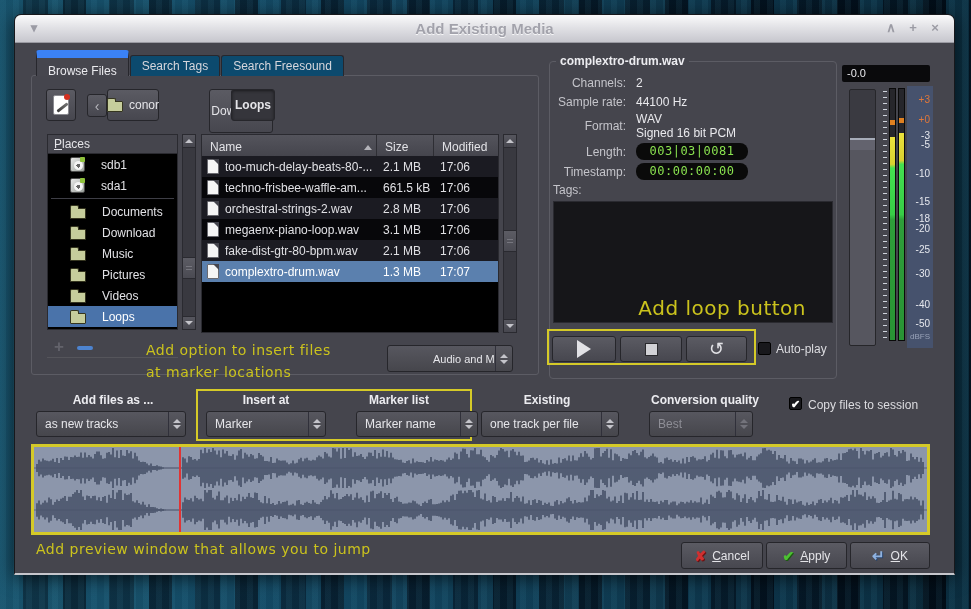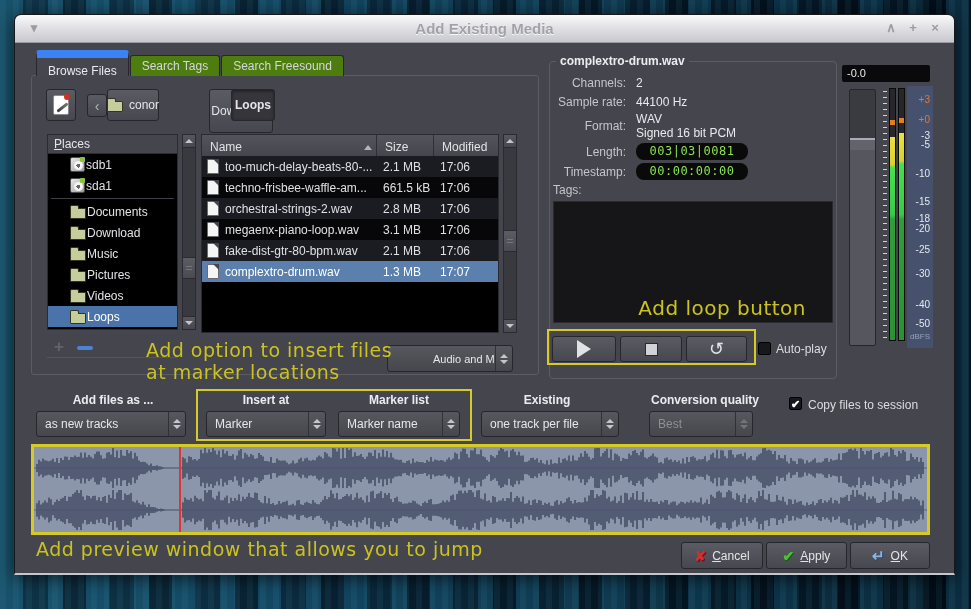--- a/index.html
+++ b/index.html
@@ -29,21 +29,21 @@
     font-weight:bold; font-size:15px; color:#a2a2ab; text-shadow:0 1px 0 rgba(255,255,255,0.8);
   }
   .tb-btn { position:absolute; top:5px; font-size:13px; font-weight:bold; color:#9b9ba4; width:18px; text-align:center; cursor:default; }
   .tb-menu { left:10px; }
   .tb-shade { right:54px; }
   .tb-max { right:32px; }
   .tb-close { right:10px; }
   
   .tabbar { position:absolute; left:21px; top:35px; height:26px; display:flex; align-items:flex-end; gap:1px; z-index:3; }
   .tab {
-    background:#4d7c0f; border:1px solid #27272d; border-bottom:none; border-radius:3px 3px 0 0;
+    background:#0c4a6e; border:1px solid #27272d; border-bottom:none; border-radius:3px 3px 0 0;
     color:#d6d6dc; font-size:12px; padding:3px 11px 4px; height:21px;
   }
   .tab.active {
     background:#46464e; height:26px; padding-top:6px; border-top:8px solid #3b82f6; color:#eaeaee;
   }
   
   .left-frame { position:absolute; left:16px; top:60px; width:508px; height:300px; border:1px solid #5c5c64; border-radius:3px; }
   .group-frame { position:absolute; left:534px; top:46px; width:288px; height:318px; border:1px solid #5c5c64; border-radius:4px; }
   .group-title { position:absolute; left:541px; top:39px; background:#45454d; padding:0 4px; font-size:12px; font-weight:bold; color:#ececf0; z-index:2; }
   
@@ -70,21 +70,21 @@
   .icon-drive::after { content:""; position:absolute; right:-1px; top:-1px; width:5px; height:5px; background:#8fc23c; border-radius:1px; }
   .icon-file { width:12px; height:15px; background:#f5f5f5; border:1px solid #6a6a70; border-radius:1px; position:relative; flex:none; }
   .icon-file::before { content:""; position:absolute; right:-1px; top:-1px; border:3px solid #45454d; border-left-color:transparent; border-bottom-color:transparent; }
   .icon-page-edit { width:16px; height:20px; background:#fff; border:1px solid #8a8a90; border-radius:2px; position:relative; }
   .icon-page-edit::before { content:""; position:absolute; left:2px; top:10px; width:13px; height:3px; background:linear-gradient(90deg,#3a3a3a,#777); transform:rotate(-38deg); border-radius:1px; }
   .icon-page-edit::after { content:""; position:absolute; right:-2px; top:-2px; width:6px; height:6px; background:#d43020; border-radius:50%; }
   .sort-up { width:0; height:0; border-left:4px solid transparent; border-right:4px solid transparent; border-bottom:5px solid #b4b4ba; }
   
   .places-box { position:absolute; left:32px; top:119px; width:131px; height:196px; border:1px solid #2a2a30; background:#000; }
   .places-head { height:19px; background:#45454d; border-bottom:1px solid #2a2a30; font-size:12px; color:#e4e4e8; padding:2px 0 0 6px; }
-  .pl-item { height:21px; display:flex; align-items:center; gap:1px; padding-left:22px; font-size:12px; color:#e2e2e6; }
+  .pl-item { height:21px; display:flex; align-items:center; gap:16px; padding-left:22px; font-size:12px; color:#e2e2e6; }
   .pl-item.selected { background:#4a73aa; color:#fff; }
   .pl-sep { border-top:1px solid #3e3e46; margin:2px 3px; }
   .sb { position:absolute; width:14px; background:#393940; border:1px solid #2a2a30; }
   .sb-btn { height:13px; background:linear-gradient(#56565e,#47474f); display:flex; align-items:center; justify-content:center; }
   .sb-btn.top { border-bottom:1px solid #2a2a30; }
   .sb-btn.bot { position:absolute; bottom:0; left:0; right:0; border-top:1px solid #2a2a30; }
   .sb-handle { position:absolute; left:0; right:0; height:22px; background:linear-gradient(#5c5c64,#4a4a52); border:1px solid #2a2a30; border-left:none; border-right:none; }
   .sb-handle::before { content:""; position:absolute; left:3px; right:3px; top:8px; height:6px; background:repeating-linear-gradient(#76767e 0 1px, transparent 1px 3px); }
   
   .ftable { position:absolute; left:186px; top:119px; width:298px; height:199px; border:1px solid #2a2a30; background:#000; }
@@ -124,21 +124,21 @@
   .mscale { position:absolute; left:892px; top:71px; width:26px; height:262px; background:#46526d; }
   .mscale span { position:absolute; right:3px; transform:translateY(-50%); font-size:10px; color:#e6e8ee; }
   .mscale span.hot { color:#e0773a; }
   .mscale span.unit { font-size:8px; color:#98a2b8; }
   
   .opt-label { position:absolute; font-size:12px; font-weight:bold; color:#ececf0; white-space:nowrap; transform:translateX(-50%); }
   
   .wave-wrap { position:absolute; left:16px; top:429px; width:899px; height:91px; border:3px solid #d5ca28; background:#8c96ab; }
   .playhead { position:absolute; top:0; bottom:0; width:2px; background:#e03434; }
   
-  .anno { position:absolute; font-family:"DejaVu Sans", sans-serif; font-size:19px; color:#cbc31d; line-height:22px; letter-spacing:0.5px; white-space:nowrap; z-index:5; }
+  .anno { position:absolute; font-family:"DejaVu Sans", sans-serif; font-size:14px; color:#cbc31d; line-height:22px; letter-spacing:0.5px; white-space:nowrap; z-index:5; }
   
   .foot-btn { height:27px; font-size:12px; }
   .foot-btn u { text-decoration:underline; }
   .fi-cancel { color:#d03030; font-size:14px; font-weight:bold; text-shadow:1px 1px 0 #6a1010; }
   .fi-apply { color:#4cc232; font-size:14px; font-weight:bold; text-shadow:1px 1px 0 #1c5a10; }
   .fi-ok { color:#8fb2e0; font-size:15px; font-weight:bold; text-shadow:1px 1px 0 #27436b; }
   .hline { position:absolute; height:1px; background:#55555b; }
   .plus-glyph { position:absolute; color:#63636b; font-size:17px; font-weight:bold; }
   .minus-bar { position:absolute; width:16px; height:4px; background:#4d84d0; border-radius:2px; }
 </style>
@@ -381,21 +381,21 @@
   <div class="yellowbox" style="left:181px; top:374px; width:276px; height:52px;"></div>
   <span class="opt-label" style="left:251px; top:378px;">Insert at</span>
   <div class="combo" style="left:191px; top:396px; width:120px;">
     <span class="ctext">Marker</span>
     <span class="carrows">
         <i class="tri-up"></i>
         <i class="tri-dn"></i>
       </span>
   </div>
   <span class="opt-label" style="left:384px; top:378px;">Marker list</span>
-  <div class="combo" style="left:323px; top:396px; width:122px;">
+  <div class="combo" style="left:341px; top:396px; width:122px;">
     <span class="ctext">Marker name</span>
     <span class="carrows">
         <i class="tri-up"></i>
         <i class="tri-dn"></i>
       </span>
   </div>
 
   <span class="opt-label" style="left:532px; top:378px;">Existing</span>
   <div class="combo" style="left:466px; top:396px; width:138px;">
     <span class="ctext">one track per file</span>

